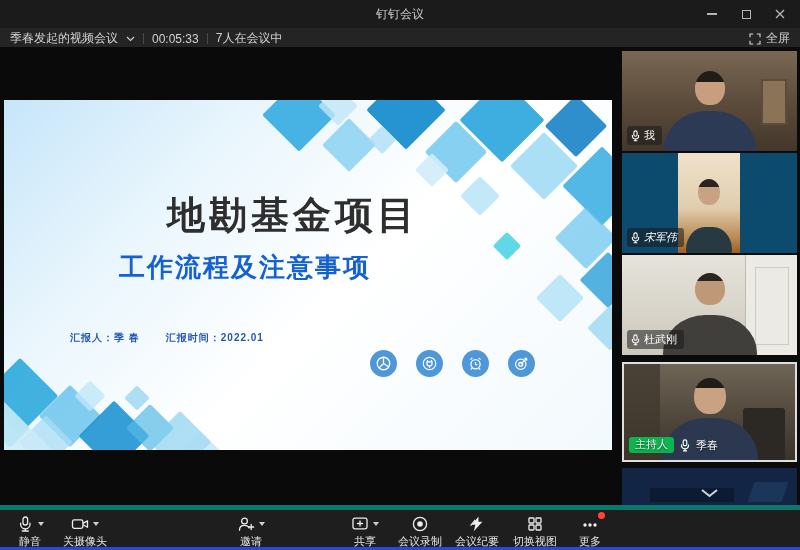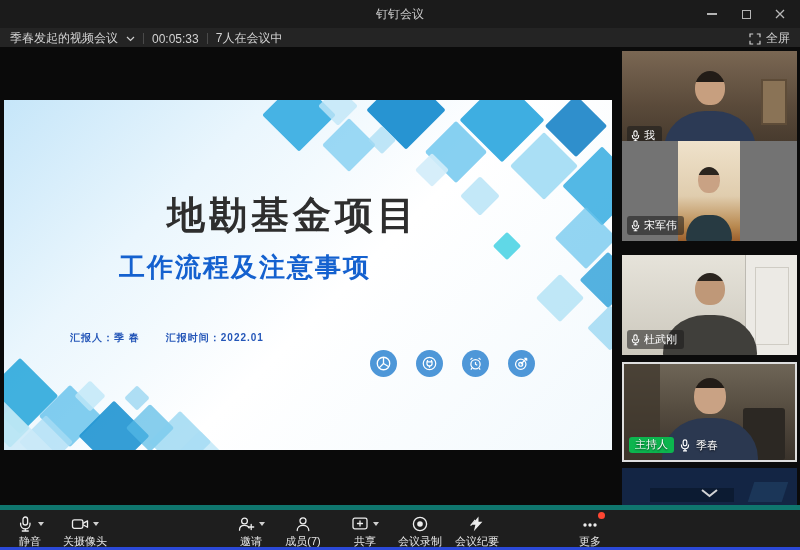--- a/index.html
+++ b/index.html
@@ -201,21 +201,21 @@
             <g fill="none" stroke="#fff" stroke-width="1.2">
               <rect x="3.2" y="0.8" width="3.6" height="6" rx="1.8"></rect>
               <path d="M1.5 5.5 v.8 a3.5 3.5 0 0 0 7 0 v-.8"></path>
               <path d="M5 10 v1.6 M3 11.8 h4"></path>
             </g>
           </svg>
         <span>我</span>
       </div>
     </div>
 
-    <div class="tile" style="top:94px; background:#737373;">
+    <div class="tile" style="top:106px; background:#0c4a6e;font-style:italic;">
       <div style="position:absolute; left:56px; top:0; width:62px; height:100px; background:linear-gradient(180deg,#efe2cb 0%,#e0cdae 55%,#b98a51 85%,#9c5f2c 100%);">
         <div class="head" style="top:26px; width:22px; height:26px; background:linear-gradient(180deg,#2a241e 0%,#2a241e 30%,#c9a284 30%);"></div>
         <div class="torso" style="bottom:-4px; width:46px; height:30px; background:#273a42;"></div>
       </div>
       <div class="tile-label">
         <svg width="9" height="12" viewBox="0 0 10 13">
             <g fill="none" stroke="#fff" stroke-width="1.2">
               <rect x="3.2" y="0.8" width="3.6" height="6" rx="1.8"></rect>
               <path d="M1.5 5.5 v.8 a3.5 3.5 0 0 0 7 0 v-.8"></path>
               <path d="M5 10 v1.6 M3 11.8 h4"></path>
@@ -306,31 +306,20 @@
               <circle cx="7.5" cy="6" r="2.9"></circle>
               <path d="M2.5 15.2 c0-3 2.2-4.8 5-4.8 2.1 0 3.9 1 4.6 2.6"></path>
               <path d="M14.2 9.5 v5 M11.7 12 h5"></path>
             </g>
           </svg>
           <span class="caret"></span>
         </div>
       <div class="tb-label">邀请</div>
     </div>
 
-    <div class="tb" style="left:275px; width:56px;">
-      <div class="tb-ic">
-          <svg width="18" height="18" viewBox="0 0 18 18">
-            <g fill="none" stroke="#ededed" stroke-width="1.3" stroke-linecap="round">
-              <circle cx="9" cy="5.8" r="3"></circle>
-              <path d="M3.2 15.5 c0-3.4 2.6-5.2 5.8-5.2 s5.8 1.8 5.8 5.2"></path>
-            </g>
-          </svg>
-        </div>
-      <div class="tb-label">成员(7)</div>
-    </div>
 
     <div class="tb" style="left:339px; width:52px;">
       <div class="tb-ic">
           <svg width="18" height="18" viewBox="0 0 18 18">
             <g fill="none" stroke="#ededed" stroke-width="1.3" stroke-linecap="round">
               <rect x="2" y="3.2" width="14" height="10.6" rx="1.8"></rect>
               <path d="M9 6 v5 M6.5 8.5 h5"></path>
             </g>
           </svg>
           <span class="caret"></span>
@@ -351,20 +340,33 @@
     <div class="tb" style="left:449px; width:56px;">
       <div class="tb-ic">
           <svg width="18" height="18" viewBox="0 0 18 18">
             <path d="M10.5 1.5 L3.8 9.8 h3.6 L5.8 16.2 L14.4 6.8 h-3.9 Z" fill="#ededed"></path>
             <path d="M2.6 10.6 L7.2 5" stroke="#ededed" stroke-width="1.2"></path>
           </svg>
         </div>
       <div class="tb-label">会议纪要</div>
     </div>
 
+    <div class="tb" style="left:507px; width:56px;">
+      <div class="tb-ic">
+          <svg width="18" height="18" viewBox="0 0 18 18">
+            <g fill="none" stroke="#ededed" stroke-width="1.3">
+              <rect x="3" y="3" width="5" height="5" rx="0.8"></rect>
+              <rect x="10" y="3" width="5" height="5" rx="0.8"></rect>
+              <rect x="3" y="10" width="5" height="5" rx="0.8"></rect>
+              <rect x="10" y="10" width="5" height="5" rx="0.8"></rect>
+            </g>
+          </svg>
+        </div>
+      <div class="tb-label">切换视图</div>
+    </div>
 
     <div class="tb" style="left:564px; width:52px;">
       <div class="tb-ic">
           <svg width="18" height="18" viewBox="0 0 18 18">
             <circle cx="4" cy="10" r="1.7" fill="#ededed"></circle>
             <circle cx="9" cy="10" r="1.7" fill="#ededed"></circle>
             <circle cx="14" cy="10" r="1.7" fill="#ededed"></circle>
           </svg>
           <span class="reddot" style="background: rgb(255, 70, 50);"></span>
         </div>

